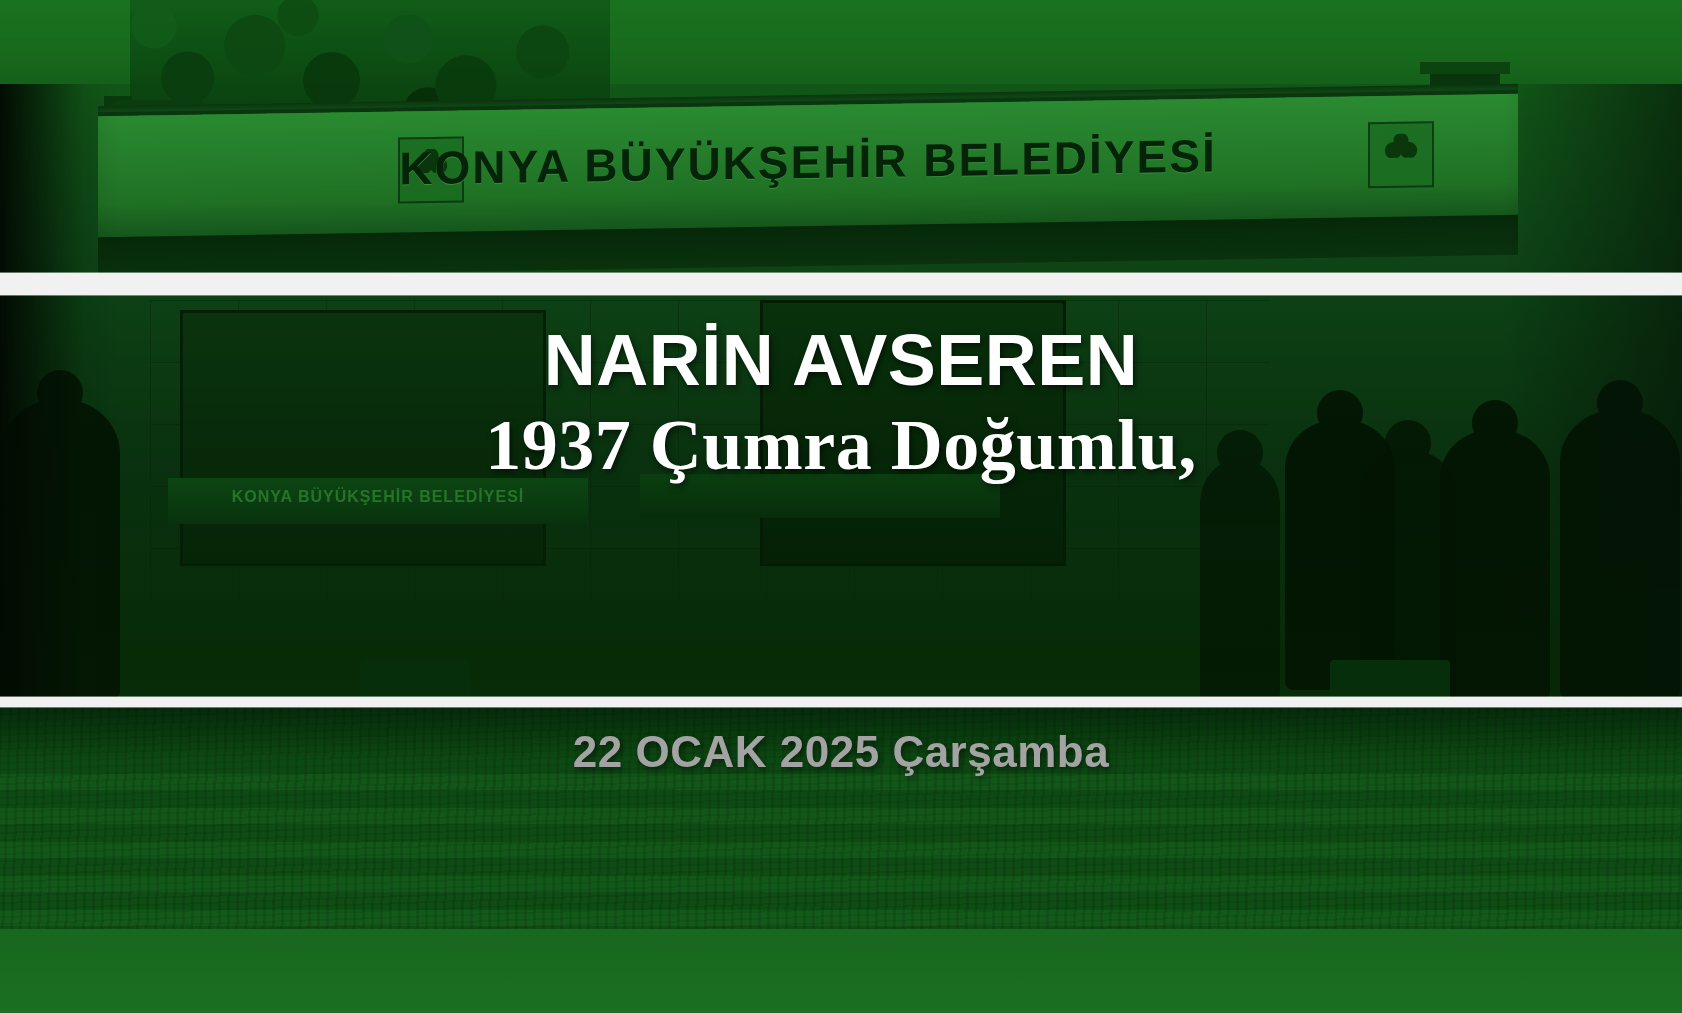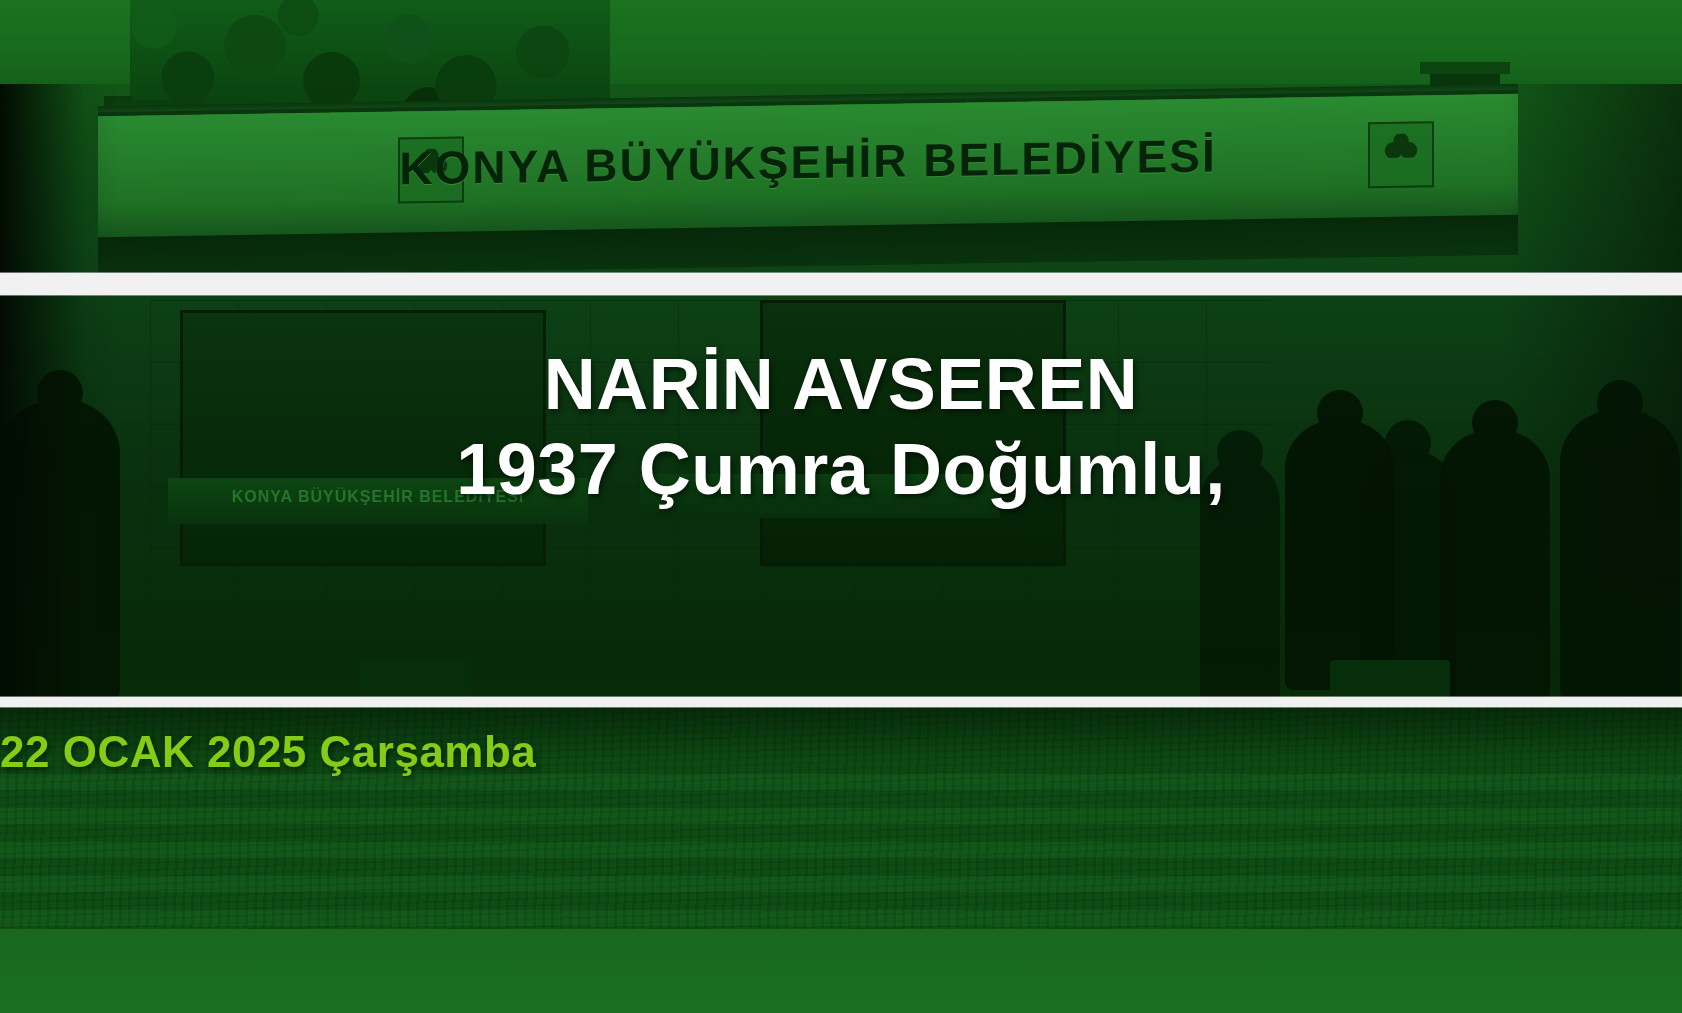--- a/index.html
+++ b/index.html
@@ -295,33 +295,32 @@
     left: 0; right: 0;
     top: 318px;
     text-align: center;
     color: #ffffff;
     font-weight: 700;
     line-height: 1.18;
     letter-spacing: 0.5px;
     text-shadow: 2px 3px 6px rgba(0,0,0,.55);
     padding: 0 40px;
     box-sizing: border-box;
-    margin-top: 24px;
   }
   .headline .line { display: block; white-space: nowrap; }
   .headline .l1 { font-size: 72px; }
-  .headline .l2 { font-size: 72px; }
+  .headline .l2 { font-size: 72px; font-family: Liberation Serif, serif; }
   .headline .l3 { font-size: 72px; }
 
   .datebar {
     position: absolute;
     left: 0; right: 0;
     top: 727px;
-    text-align: left;
-    color: #84cc16;
+    text-align: center;
+    color: #a3a3a3;
     font-size: 44px;
     font-weight: 700;
     letter-spacing: .5px;
     text-shadow: 2px 3px 6px rgba(0,0,0,.5);
     white-space: nowrap;
   }
 </style>
 </head>
 <body>
 

